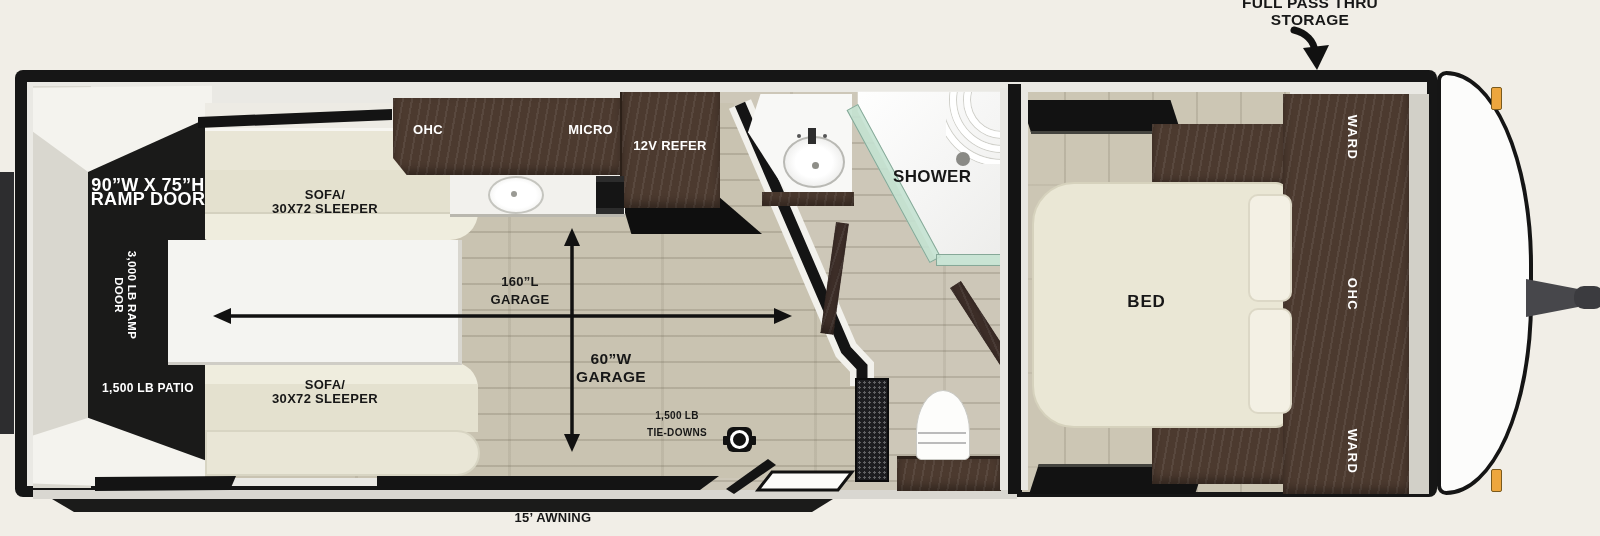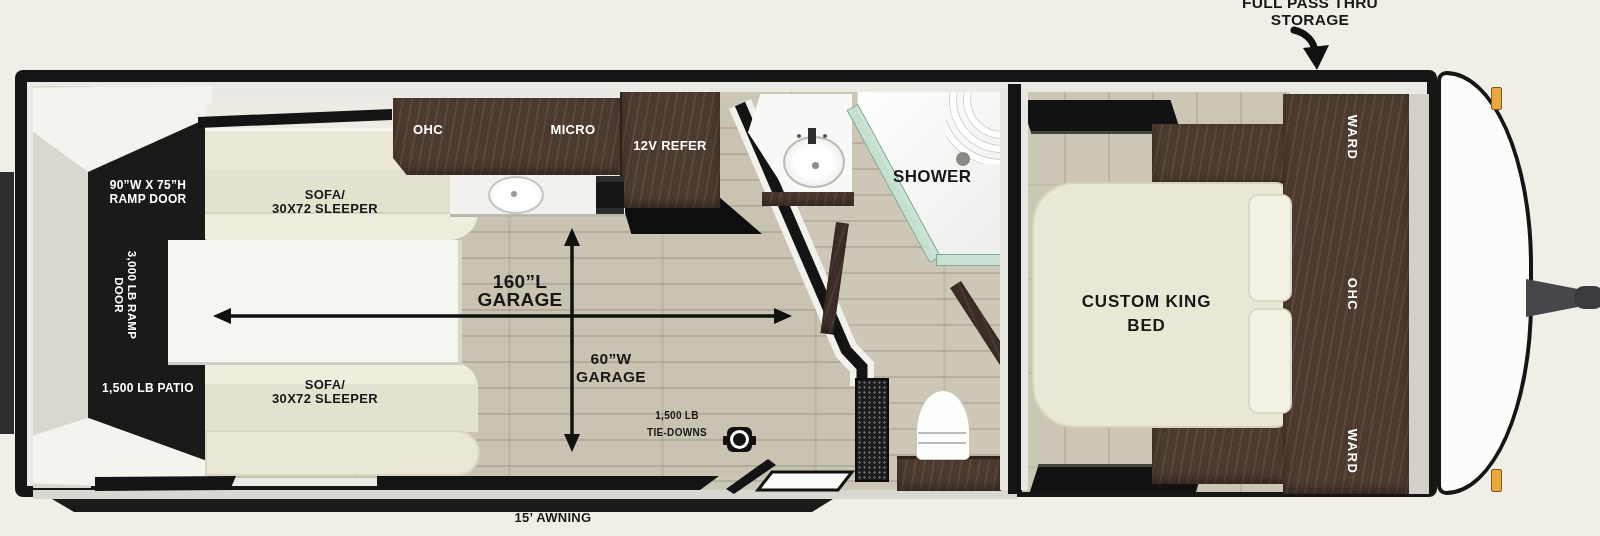--- a/index.html
+++ b/index.html
@@ -168,21 +168,21 @@
     <div class="abs" style="left:750px;top:436px;width:6px;height:9px;background:#111;border-radius:1px;"></div>
     <div class="abs" style="left:727px;top:427px;width:25px;height:25px;background:#111;border-radius:6px;"></div>
     <div class="abs" style="left:730px;top:430px;width:13px;height:13px;border:3.5px solid #fff;border-radius:50%;"></div>
   </div>
 
   <div class="lbl" style="left:1215px;top:-5px;width:190px;font-size:15.5px;line-height:16.5px;z-index:40;">
     <div>FULL PASS THRU</div>
     <div>STORAGE</div>
   </div>
 
-  <div class="lbl lblw" style="left:88px;top:179px;width:120px;font-size:12px;line-height:13.5px;z-index:40;">
+  <div class="lbl lblw" style="left:88px;top:179px;width:120px;font-size:18px;line-height:13.5px;z-index:40;">
     <div>90”W X 75”H</div>
     <div>RAMP DOOR</div>
   </div>
 
   <div class="lbl lblw" style="left:60px;top:282px;width:130px;font-size:11.5px;line-height:13px;transform:rotate(90deg);z-index:40;">
     <div>3,000 LB RAMP</div>
     <div>DOOR</div>
   </div>
 
   <div class="lbl lblw" style="left:88px;top:381px;width:120px;font-size:12px;z-index:40;">1,500 LB PATIO</div>
@@ -191,42 +191,41 @@
     <div>SOFA/</div>
     <div>30X72 SLEEPER</div>
   </div>
 
   <div class="lbl" style="left:225px;top:378px;width:200px;font-size:13px;line-height:13.5px;z-index:40;">
     <div>SOFA/</div>
     <div>30X72 SLEEPER</div>
   </div>
 
   <div class="lbl lblw" style="left:398px;top:122px;width:60px;font-size:13px;z-index:40;">OHC</div>
-  <div class="lbl lblw" style="left:533px;top:122px;width:80px;font-size:13px;z-index:40;">MICRO</div>
+  <div class="lbl lblw" style="left:533px;top:122px;width:80px;font-size:13px;z-index:40;text-align:right;">MICRO</div>
   <div class="lbl lblw" style="left:625px;top:138px;width:90px;font-size:13px;z-index:40;">12V REFER</div>
 
-  <div class="lbl" style="left:455px;top:273px;width:130px;font-size:19px;line-height:18px;z-index:40;">
+  <div class="lbl" style="left:455px;top:273px;width:130px;font-size:13px;line-height:18px;z-index:40;">
     <div>160”L</div>
     <div>GARAGE</div>
   </div>
 
   <div class="lbl" style="left:546px;top:350px;width:130px;font-size:15.5px;line-height:18px;z-index:40;">
     <div>60”W</div>
     <div>GARAGE</div>
   </div>
 
   <div class="lbl" style="left:618px;top:408px;width:118px;font-size:10px;line-height:16.5px;z-index:40;">
     <div>1,500 LB</div>
     <div>TIE-DOWNS</div>
   </div>
 
   <div class="lbl" style="left:893px;top:167px;width:75px;font-size:17px;z-index:40;">SHOWER</div>
 
   <div class="lbl" style="left:1054px;top:290px;width:185px;font-size:17px;line-height:24px;letter-spacing:.8px;z-index:40;">
-    <div>CUSTOM KING</div>
     <div>BED</div>
   </div>
 
   <div class="lbl lblw" style="left:1317px;top:130px;width:70px;font-size:13px;letter-spacing:1.5px;transform:rotate(90deg);z-index:40;">WARD</div>
   <div class="lbl lblw" style="left:1317px;top:287px;width:70px;font-size:13px;letter-spacing:1.5px;transform:rotate(90deg);z-index:40;">OHC</div>
   <div class="lbl lblw" style="left:1317px;top:444px;width:70px;font-size:13px;letter-spacing:1.5px;transform:rotate(90deg);z-index:40;">WARD</div>
 
   <div class="lbl" style="left:478px;top:510px;width:150px;font-size:13px;z-index:40;">15’ AWNING</div>
 
 </div>

